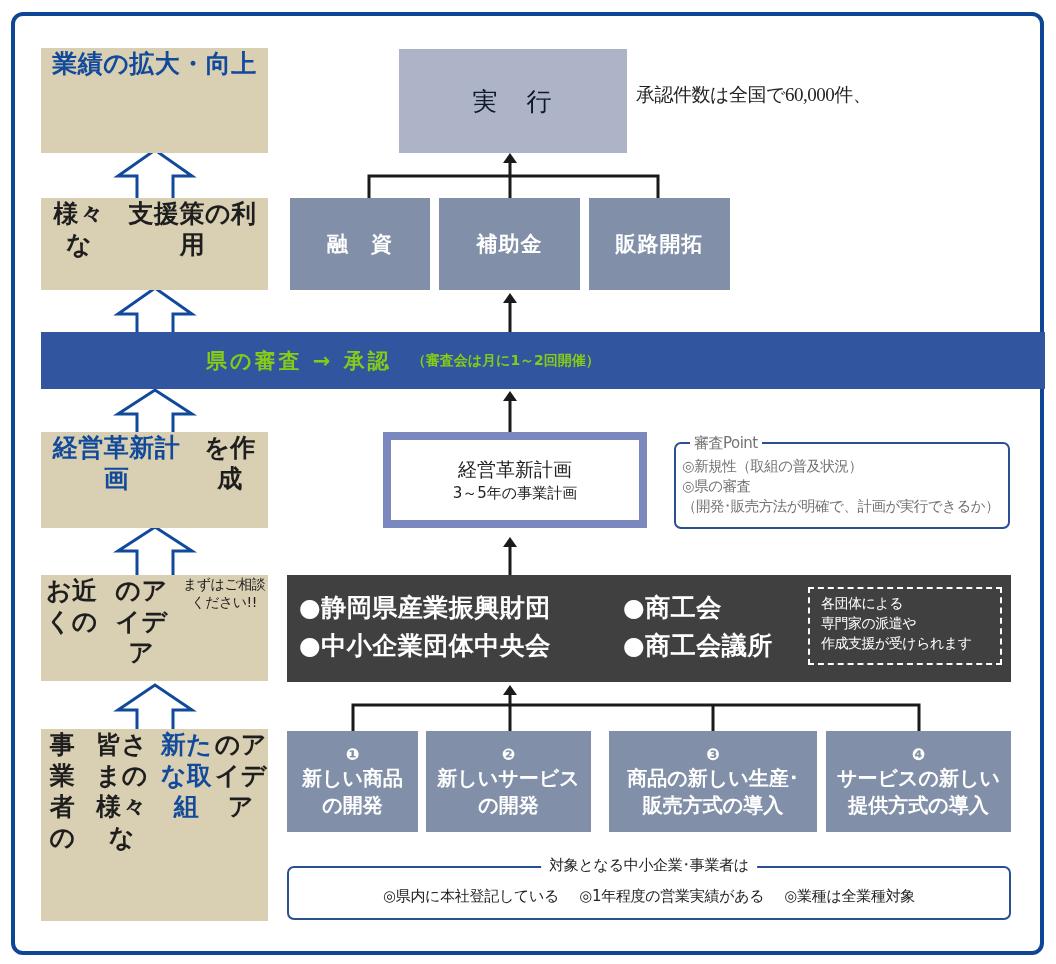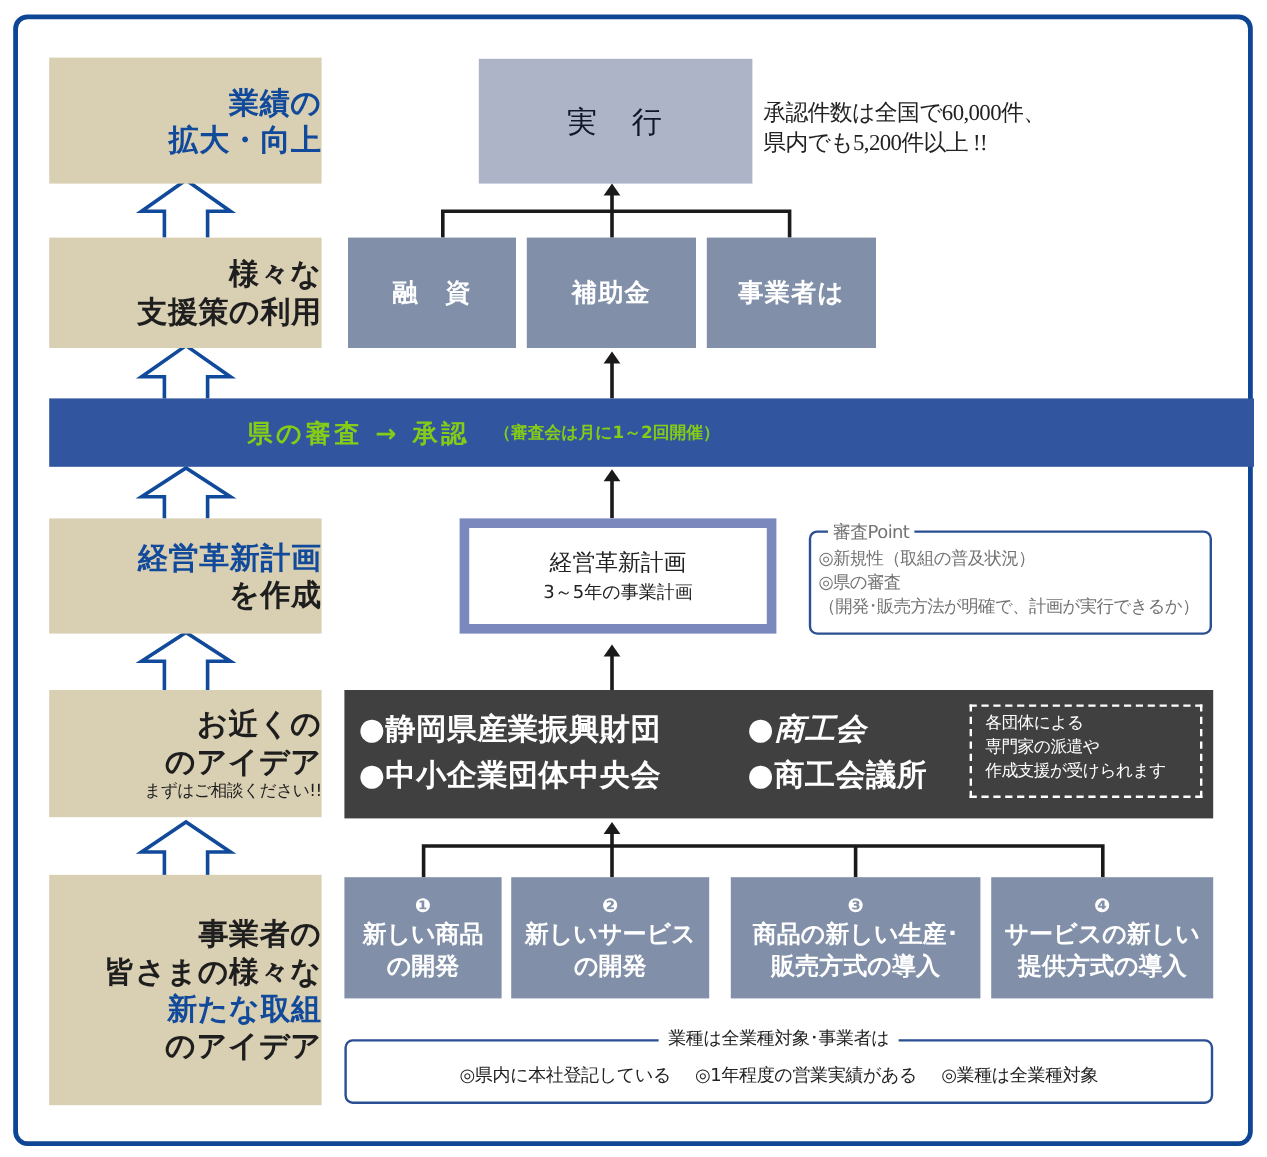--- a/index.html
+++ b/index.html
@@ -2,21 +2,21 @@
 <html><head>
 <meta charset="utf-8">
 <style>
   * { box-sizing: border-box; margin: 0; padding: 0; }
   html, body { width: 1056px; height: 964px; background: #ffffff; overflow: hidden; }
   body { position: relative; font-family: "DejaVu Sans", "Liberation Sans", sans-serif; color: #222; }
   .abs { position: absolute; }
   .frame { left: 11px; top: 12px; width: 1033px; height: 943px; border: 4px solid #0f4595; border-radius: 12px; }
 
   
-  .lbox { background: #d9cfb3; left: 41px; width: 227px; display: flex; flex-direction: column; align-items: flex-end; justify-content: center; text-align: center; font-weight: bold; color: #1e1e1e; }
+  .lbox { background: #d9cfb3; left: 41px; width: 227px; display: flex; flex-direction: row; align-items: flex-start; justify-content: center; text-align: center; font-weight: bold; color: #1e1e1e; }
   .lbox .l { font-size: 25px; line-height: 31px; letter-spacing: 0.5px; }
   .lbox .blue { color: #114a9b; }
   .lbox .small { font-size: 14px; font-weight: normal; line-height: 18px; letter-spacing: -0.5px; }
 
   
   .exec { left: 399px; top: 49px; width: 228px; height: 104px; background: #aeb4c8; display: flex; align-items: center; justify-content: center; font-size: 25px; color: #0f172a; letter-spacing: 2px; }
   .note { left: 636px; top: 82px; font-size: 19px; line-height: 25px; color: #222; letter-spacing: -0.5px; font-family: Liberation Serif, serif; }
 
   .gbox { background: #8190a8; color: #ffffff; display: flex; align-items: center; justify-content: center; text-align: center; font-weight: bold; }
   .sup { top: 198px; height: 92px; font-size: 21px; letter-spacing: 1px; }
@@ -114,26 +114,25 @@
 <div class="abs lbox" style="top:729px;height:192px;">
   <div class="l">事業者の</div>
   <div class="l">皆さまの様々な</div>
   <div class="l blue">新たな取組</div>
   <div class="l">のアイデア</div>
 </div>
 
 <div class="abs exec">実　行</div>
 <div class="abs note">
   <div>承認件数は全国で60,000件、</div>
-  <div>県内でも5,200件以上 !!</div>
 </div>
 
 <div class="abs gbox sup" style="left:290px;width:140px;">融　資</div>
 <div class="abs gbox sup" style="left:439px;width:141px;">補助金</div>
-<div class="abs gbox sup" style="left:589px;width:141px;">事業者は</div>
+<div class="abs gbox sup" style="left:589px;width:141px;">販路開拓</div>
 
 <div class="abs band">
   <span class="main">県の審査 → 承認</span>
   <span class="sub">（審査会は月に1～2回開催）</span>
 </div>
 
 <div class="abs plan">
   <div class="t1">経営革新計画</div>
   <div class="t2">3～5年の事業計画</div>
 </div>
@@ -141,21 +140,21 @@
 <div class="abs point">
   <span class="legend">審査Point</span>
   <div>◎新規性（取組の普及状況）</div>
   <div>◎県の審査</div>
   <div>（開発･販売方法が明確で、計画が実行できるか）</div>
 </div>
 
 <div class="abs org">
   <div class="item" style="left:12px;top:18px;">●静岡県産業振興財団</div>
   <div class="item" style="left:12px;top:56px;">●中小企業団体中央会</div>
-  <div class="item" style="left:336px;top:18px;font-style:italic;">●商工会</div>
+  <div class="item" style="left:336px;top:18px;">●商工会</div>
   <div class="item" style="left:336px;top:56px;">●商工会議所</div>
   <div class="dash">
     <div>各団体による</div>
     <div>専門家の派遣や</div>
     <div>作成支援が受けられます</div>
   </div>
 </div>
 
 <div class="abs gbox idea" style="left:287px;width:131px;">
   <div class="num">❶</div>
@@ -172,17 +171,17 @@
   <div>商品の新しい生産･</div>
   <div>販売方式の導入</div>
 </div>
 <div class="abs gbox idea" style="left:826px;width:185px;">
   <div class="num">❹</div>
   <div>サービスの新しい</div>
   <div>提供方式の導入</div>
 </div>
 
 <div class="abs target">
-  <span class="legend">業種は全業種対象･事業者は</span>
+  <span class="legend">対象となる中小企業･事業者は</span>
   <span class="cond">◎県内に本社登記している</span>
   <span class="cond">◎1年程度の営業実績がある</span>
   <span class="cond">◎業種は全業種対象</span>
 </div>
 
 </body></html>

